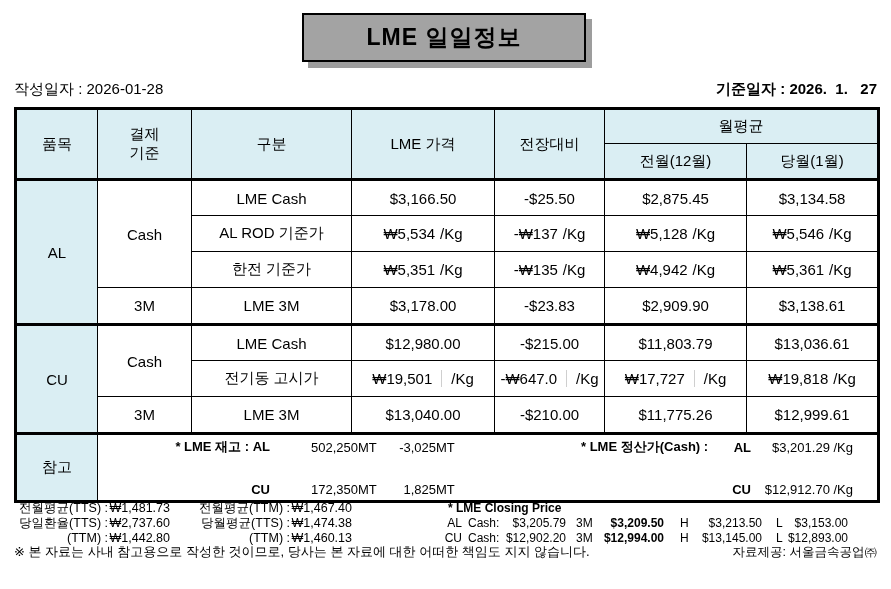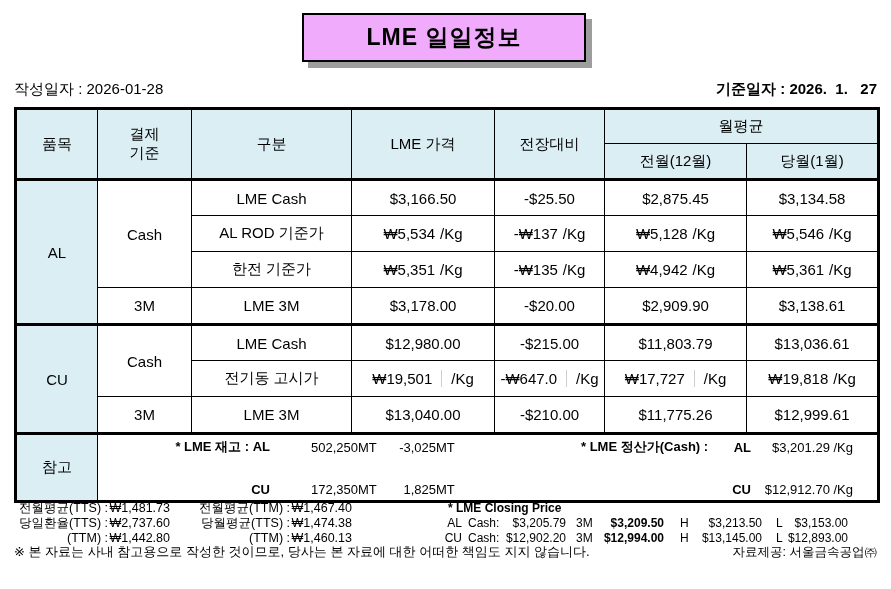--- a/index.html
+++ b/index.html
@@ -6,21 +6,21 @@
   html,body { margin:0; padding:0; }
   body {
     width:891px; height:589px; background:#ffffff; color:#000;
     font-family:"Liberation Sans","DejaVu Sans",sans-serif;
     position:relative; overflow:hidden;
   }
 
   
   .title-box{
     position:absolute; left:302px; top:13px; width:284px; height:49px;
-    background:#f0abfc; border:2px solid #000; box-shadow:6px 6px 0 #9d9d9d;
+    background:#a3a3a3; border:2px solid #000; box-shadow:6px 6px 0 #9d9d9d;
     display:flex; align-items:center; justify-content:center;
   }
   .title-box span{ font-size:23px; font-weight:bold; letter-spacing:1px; }
 
   
   .meta-row{ position:absolute; top:80px; left:14px; width:863px;
     display:flex; justify-content:space-between; font-size:15px; }
   .meta-left span, .meta-right span { white-space:pre; }
   .meta-right{ font-weight:bold; }
 
@@ -141,21 +141,21 @@
       <td>한전 기준가</td>
       <td class="r pr8"><span>₩5,351</span><span class="unit">/Kg</span></td>
       <td class="r pr8"><span>-₩135</span><span class="unit">/Kg</span></td>
       <td class="r pr30"><span>₩4,942</span><span class="unit">/Kg</span></td>
       <td class="r pr8"><span>₩5,361</span><span class="unit">/Kg</span></td>
     </tr>
     <tr class="d37">
       <td>3M</td>
       <td>LME  3M</td>
       <td>$3,178.00</td>
-      <td>-$20.00</td>
+      <td>-$23.83</td>
       <td>$2,909.90</td>
       <td>$3,138.61</td>
     </tr>
 
     <tr class="d36 sec">
       <td class="itemcell" rowspan="3">CU</td>
       <td rowspan="2">Cash</td>
       <td>LME Cash</td>
       <td>$12,980.00</td>
       <td>-$215.00</td>

